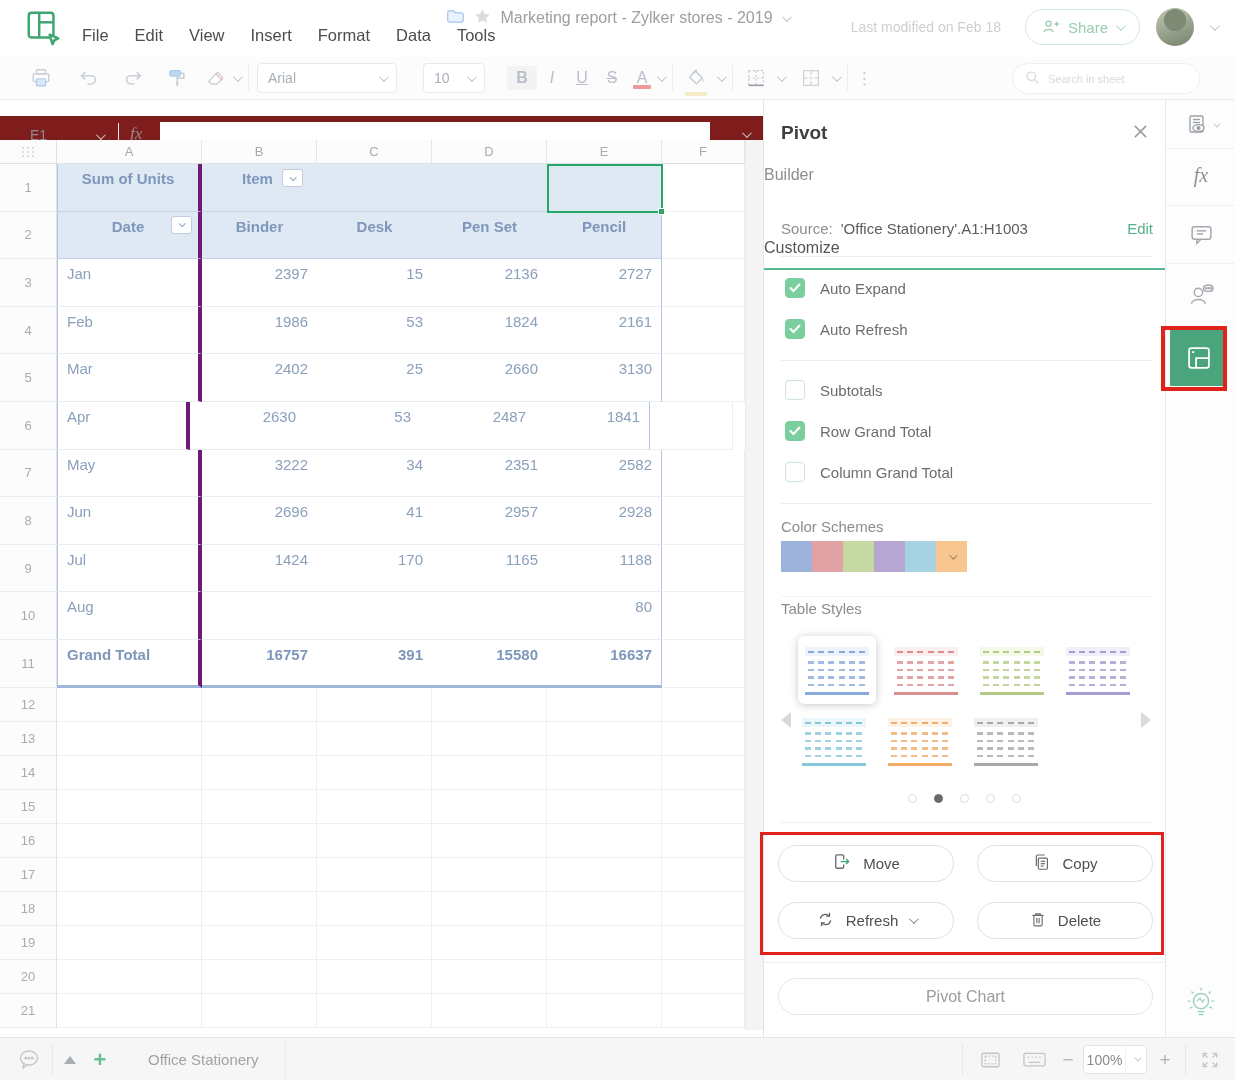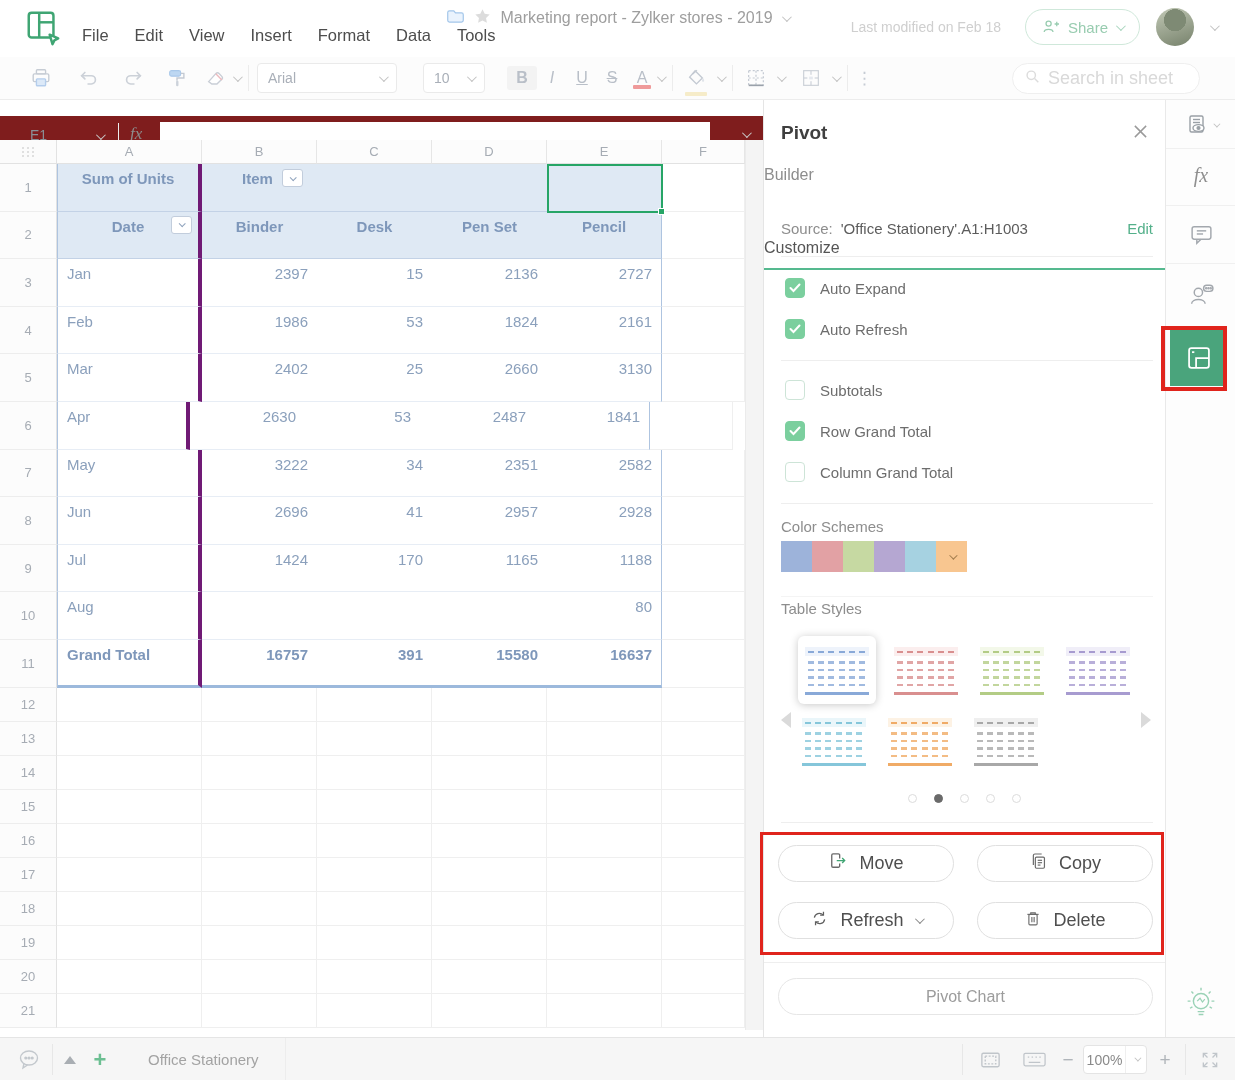--- a/index.html
+++ b/index.html
@@ -28,21 +28,21 @@
   .fmt-letter{font-size:16px;color:#b9bfc8;width:30px;text-align:center;}
   .fmt-b{font-weight:bold;background:#f3f3f3;border-radius:3px;padding:3px 0;}
   .fmt-i{font-style:italic;}
   .fmt-u{text-decoration:underline;}
   .fmt-s{text-decoration:line-through;}
   .a-color{position:relative;width:30px;text-align:center;font-size:16px;color:#b9bfc8;}
   .a-color::after{content:'';position:absolute;left:6px;right:6px;bottom:-2px;height:4px;background:#ef9a9a;border-radius:1px;}
   .bucket-wrap{position:relative;}
   .bucket-wrap::after{content:'';position:absolute;left:4px;right:4px;bottom:-3px;height:4px;background:#f6ecc9;border-radius:1px;}
   .more-dots{font-size:17px;color:#c6ccd4;letter-spacing:1px;}
-  .search-pill{position:absolute;right:35px;top:63px;width:188px;height:31px;border:1px solid #efefef;border-radius:16px;display:flex;align-items:center;gap:8px;padding:0 12px;background:#fff;color:#d9d9d9;font-size:18px;}
+  .search-pill{position:absolute;right:35px;top:63px;width:188px;height:31px;border:1px solid #efefef;border-radius:16px;display:flex;align-items:center;gap:8px;padding:0 12px;background:#fff;color:#d9d9d9;font-size:11px;}
 
   
   .formulabar{position:absolute;left:0;top:116px;width:763px;height:40px;background:#7f1d1d;border-bottom:1px solid #e8e8e8;}
   .cell-ref{position:absolute;left:30px;top:11px;font-size:14px;color:#8a8f96;}
   .fb-chv{position:absolute;left:96px;top:17px;border-color:#c9c9c9;}
   .fb-sep{position:absolute;left:118px;top:7px;width:1px;height:26px;background:#ededed;}
   .fx-glyph{position:absolute;left:130px;top:8px;font-family:"Liberation Serif",serif;font-style:italic;font-size:17px;color:#8d8d8d;}
   .fb-input{position:absolute;left:160px;top:6px;width:550px;height:28px;border:none;outline:none;font-size:14px;color:#555;}
   .fb-expand{position:absolute;right:14px;top:15px;border-color:#c9c9c9;}
 
@@ -100,21 +100,21 @@
   .mt-hd{position:relative;height:9px;}
   .mt-hd::after{content:'';position:absolute;left:3px;right:3px;top:3.5px;height:2.5px;background:repeating-linear-gradient(90deg,var(--c) 0 6px,transparent 6px 10.2px);}
   .mt-r{height:2.5px;margin:5px 3px 0;background:repeating-linear-gradient(90deg,var(--c) 0 6px,transparent 6px 10.2px);opacity:.8;}
   .mt-ft{height:3px;margin-top:5.5px;}
   .car-arrow{position:absolute;width:0;height:0;border-top:8px solid transparent;border-bottom:8px solid transparent;}
   .car-l{left:17px;top:612px;border-right:10px solid #dadada;}
   .car-r{right:14px;top:612px;border-left:10px solid #dadada;}
   .dots{position:absolute;left:0;top:694px;width:100%;display:flex;justify-content:center;gap:17px;}
   .dot{width:9px;height:9px;border-radius:50%;border:1.5px solid #dcdcdc;background:#fff;}
   .dot.on{background:#6a6a6a;border-color:#6a6a6a;}
-  .action-btn{position:absolute;width:176px;height:37px;border:1px solid #e0e0e0;border-radius:19px;background:#fff;display:flex;align-items:center;justify-content:center;gap:11px;font-size:18px;color:#4f4f4f;}
+  .action-btn{position:absolute;width:176px;height:37px;border:1px solid #e0e0e0;border-radius:19px;background:#fff;display:flex;align-items:center;justify-content:center;gap:11px;font-size:15px;color:#4f4f4f;}
   .pivot-chart-btn{position:absolute;left:14px;top:878px;width:375px;height:37px;border:1px solid #e6e6e6;border-radius:19px;background:#fff;display:flex;align-items:center;justify-content:center;font-size:16px;color:#9c9c9c;}
 
   
   .anno{position:absolute;border:3px solid #e0241c;background:transparent;pointer-events:none;}
 
   
   .rail{position:absolute;left:1165px;top:100px;width:70px;height:937px;background:#fdfdfd;border-left:1px solid #e9e9e9;}
   .rail-item{position:absolute;left:0;width:70px;display:flex;align-items:center;justify-content:center;color:#9aa0a6;}
   .rail-sep{position:absolute;left:0;width:70px;height:1px;background:#f0f0f0;}
   .rail-fx{font-family:"Liberation Serif",serif;font-style:italic;font-size:20px;color:#8f8f8f;}

